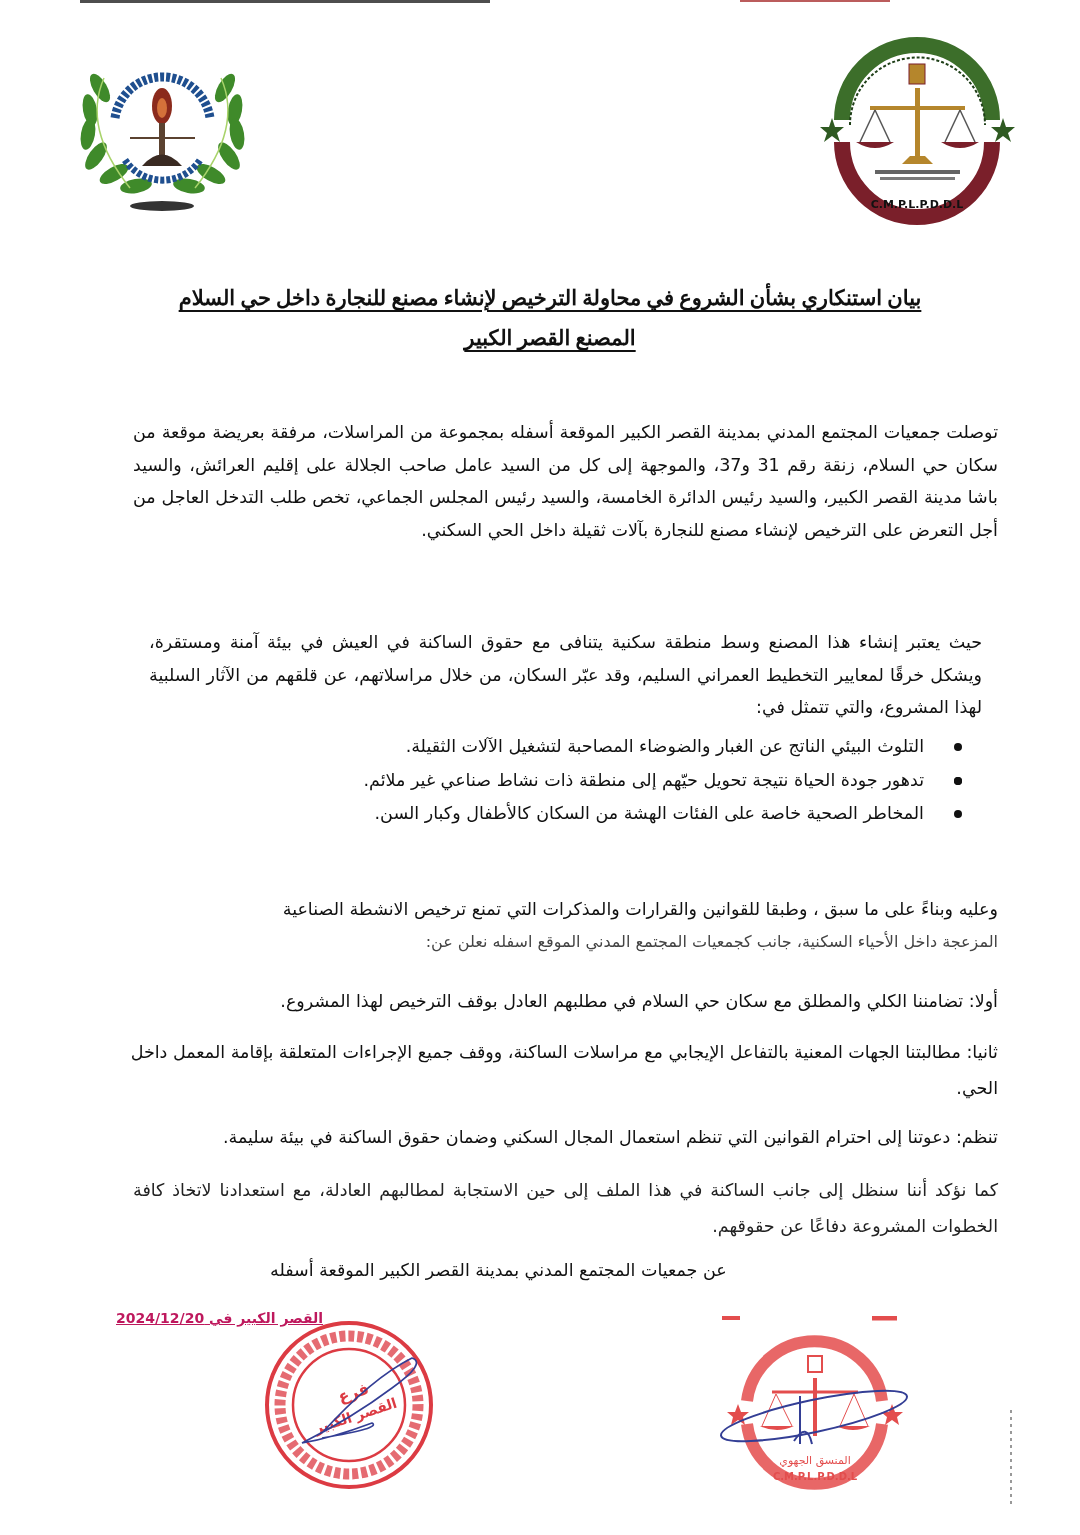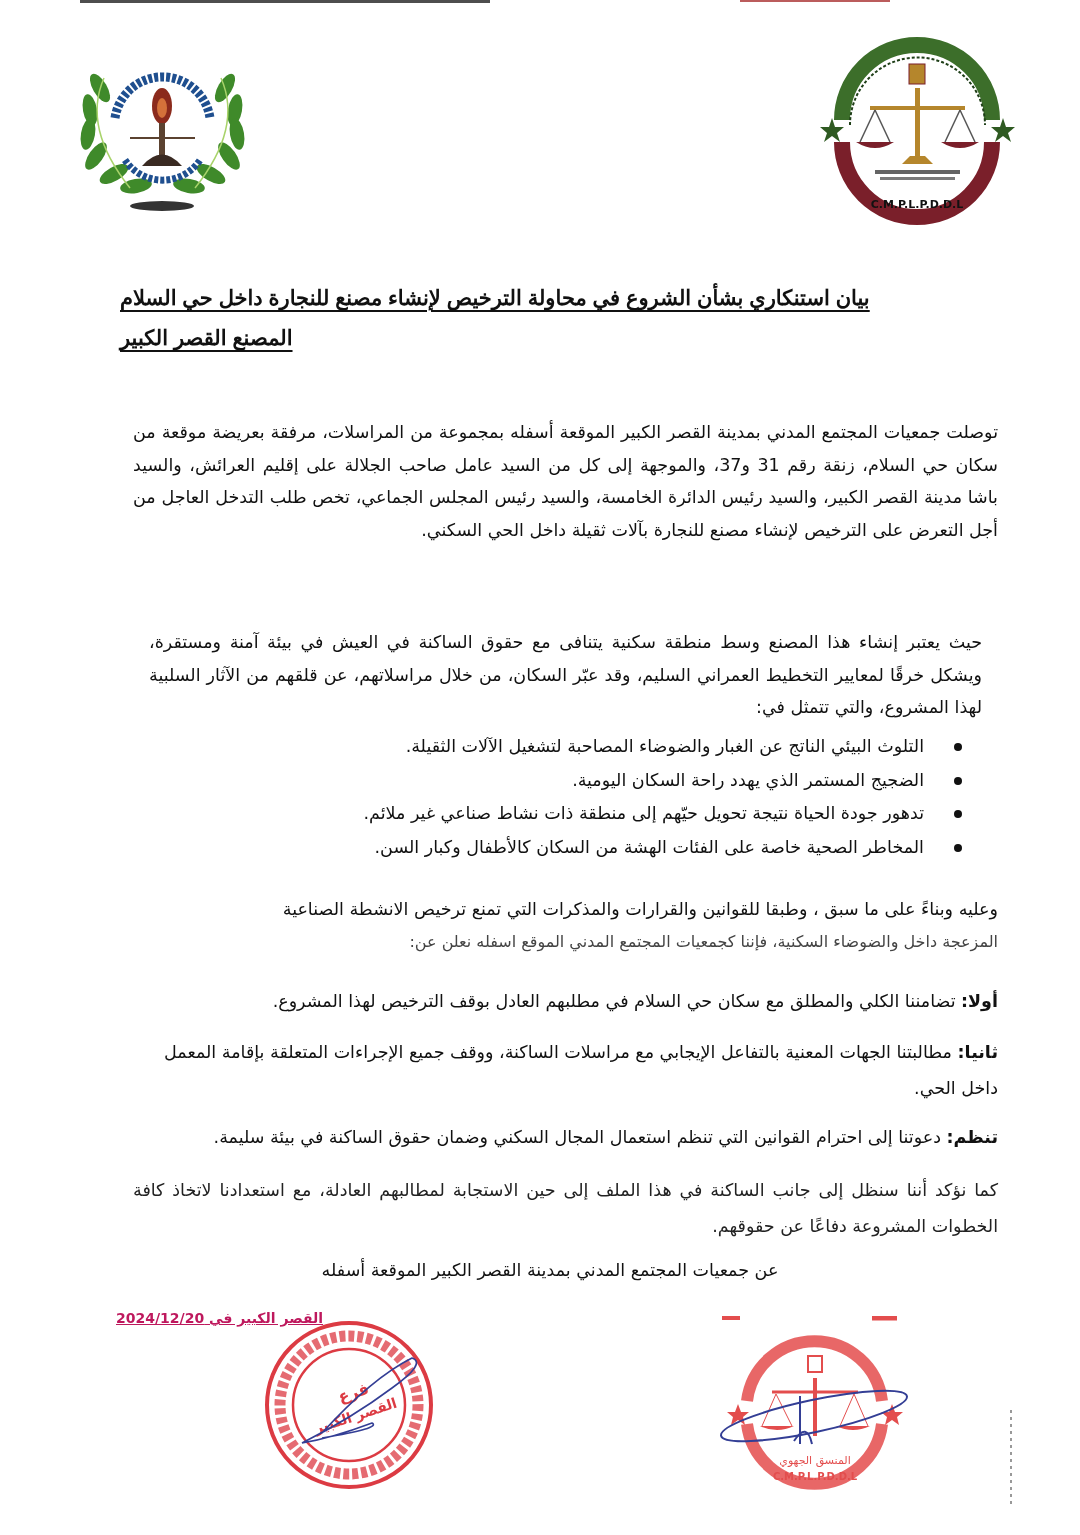--- a/index.html
+++ b/index.html
@@ -24,28 +24,28 @@
     }
     .logo {
       position: absolute;
     }
     .logo svg { display: block; }
     .title {
       position: absolute;
       top: 278px;
       left: 120px;
       width: 860px;
-      text-align: left;
+      text-align: center;
       font-weight: bold;
       font-size: 21px;
       line-height: 40px;
       text-decoration: underline;
       text-underline-offset: 5px;
       text-decoration-thickness: 2px;
-      font-family: Liberation Sans, sans-serif;
+      font-family: Liberation Serif, serif;
     }
     .body-text {
       position: absolute;
       right: 82px;
       left: 133px;
       text-align: justify;
       text-align-last: right;
       font-size: 17.5px;
       line-height: 32.5px;
       font-family: "DejaVu Sans", sans-serif;
@@ -82,31 +82,31 @@
     .para-therefore .line2 { color: #444; font-size: 16px; }
     .point {
       position: absolute;
       right: 82px;
       left: 130px;
       font-size: 17.5px;
       line-height: 38px;
       text-align: right;
       font-family: "DejaVu Sans", sans-serif;
     }
-    .point .label { font-weight: bold; }
+    .point .label { font-weight: normal; }
     .point-1 { top: 982px; }
     .point-2 { top: 1034px; }
     .point-3 { top: 1118px; }
     .para-closing { top: 1172px; color: #222; }
     .signature-line {
       position: absolute;
       top: 1260px;
       left: 270px;
       width: 560px;
-      text-align: center;
+      text-align: left;
       font-size: 17.5px;
       font-family: "DejaVu Sans", sans-serif;
     }
     .date-line {
       position: absolute;
       top: 1310px;
       left: 116px;
       font-size: 14px;
       font-weight: bold;
       text-decoration: underline;
@@ -199,28 +199,28 @@
   <div>بيان استنكاري بشأن الشروع في محاولة الترخيص لإنشاء مصنع للنجارة داخل حي السلام</div>
   <div>المصنع القصر الكبير</div>
 </div>
 
 <p class="body-text para-intro" style="margin:0;">توصلت جمعيات المجتمع المدني بمدينة القصر الكبير الموقعة أسفله  بمجموعة من المراسلات، مرفقة بعريضة موقعة من سكان حي السلام، زنقة رقم 31 و37، والموجهة إلى كل من السيد عامل صاحب الجلالة على إقليم العرائش، والسيد باشا مدينة القصر الكبير، والسيد رئيس الدائرة الخامسة، والسيد رئيس المجلس الجماعي، تخص طلب التدخل العاجل من أجل التعرض على  الترخيص لإنشاء مصنع  للنجارة بآلات ثقيلة داخل الحي السكني.</p>
 
 <p class="body-text para-since" style="margin:16px;">حيث يعتبر  إنشاء هذا المصنع وسط منطقة سكنية يتنافى مع حقوق الساكنة في العيش في بيئة آمنة ومستقرة، ويشكل خرقًا لمعايير  التخطيط العمراني السليم،  وقد عبّر السكان، من خلال مراسلاتهم، عن قلقهم من الآثار السلبية لهذا المشروع، والتي تتمثل في:</p>
 
 <ul class="bullets">
   <li><span class="dot"></span><span>التلوث البيئي الناتج عن الغبار والضوضاء المصاحبة لتشغيل الآلات الثقيلة.</span></li>
-  <li><span class="dot"></span><span>الضجيج  المستمر الذي يهدد راحة السكان اليومية.</span></li>
+  <li><span class="dot"></span></li>
   <li><span class="dot"></span><span>تدهور جودة الحياة نتيجة تحويل حيّهم إلى منطقة ذات نشاط صناعي غير ملائم.</span></li>
   <li><span class="dot"></span><span>المخاطر الصحية خاصة على الفئات الهشة من السكان كالأطفال وكبار السن.</span></li>
 </ul>
 
 <div class="body-text para-therefore">
   <div>وعليه وبناءً على ما سبق ، وطبقا للقوانين والقرارات والمذكرات  التي تمنع ترخيص الانشطة الصناعية</div>
-  <div class="line2">المزعجة  داخل والضوضاء السكنية،  فإننا كجمعيات المجتمع المدني الموقع اسفله نعلن عن:</div>
+  <div class="line2">المزعجة  داخل الأحياء السكنية،  جانب كجمعيات المجتمع المدني الموقع اسفله نعلن عن:</div>
 </div>
 
 <div class="point point-1">
   <span class="label">أولا:</span><span> تضامننا الكلي والمطلق مع سكان حي السلام في مطلبهم العادل بوقف الترخيص لهذا المشروع.</span>
 </div>
 <div class="point point-2" style="line-height:36px;">
   <span class="label">ثانيا:</span><span> مطالبتنا الجهات المعنية بالتفاعل الإيجابي مع مراسلات الساكنة، ووقف جميع الإجراءات المتعلقة بإقامة المعمل داخل الحي.</span>
 </div>
 <div class="point point-3">
   <span class="label">تنظم:</span><span> دعوتنا إلى احترام القوانين التي تنظم استعمال المجال السكني وضمان حقوق الساكنة في بيئة سليمة.</span>

